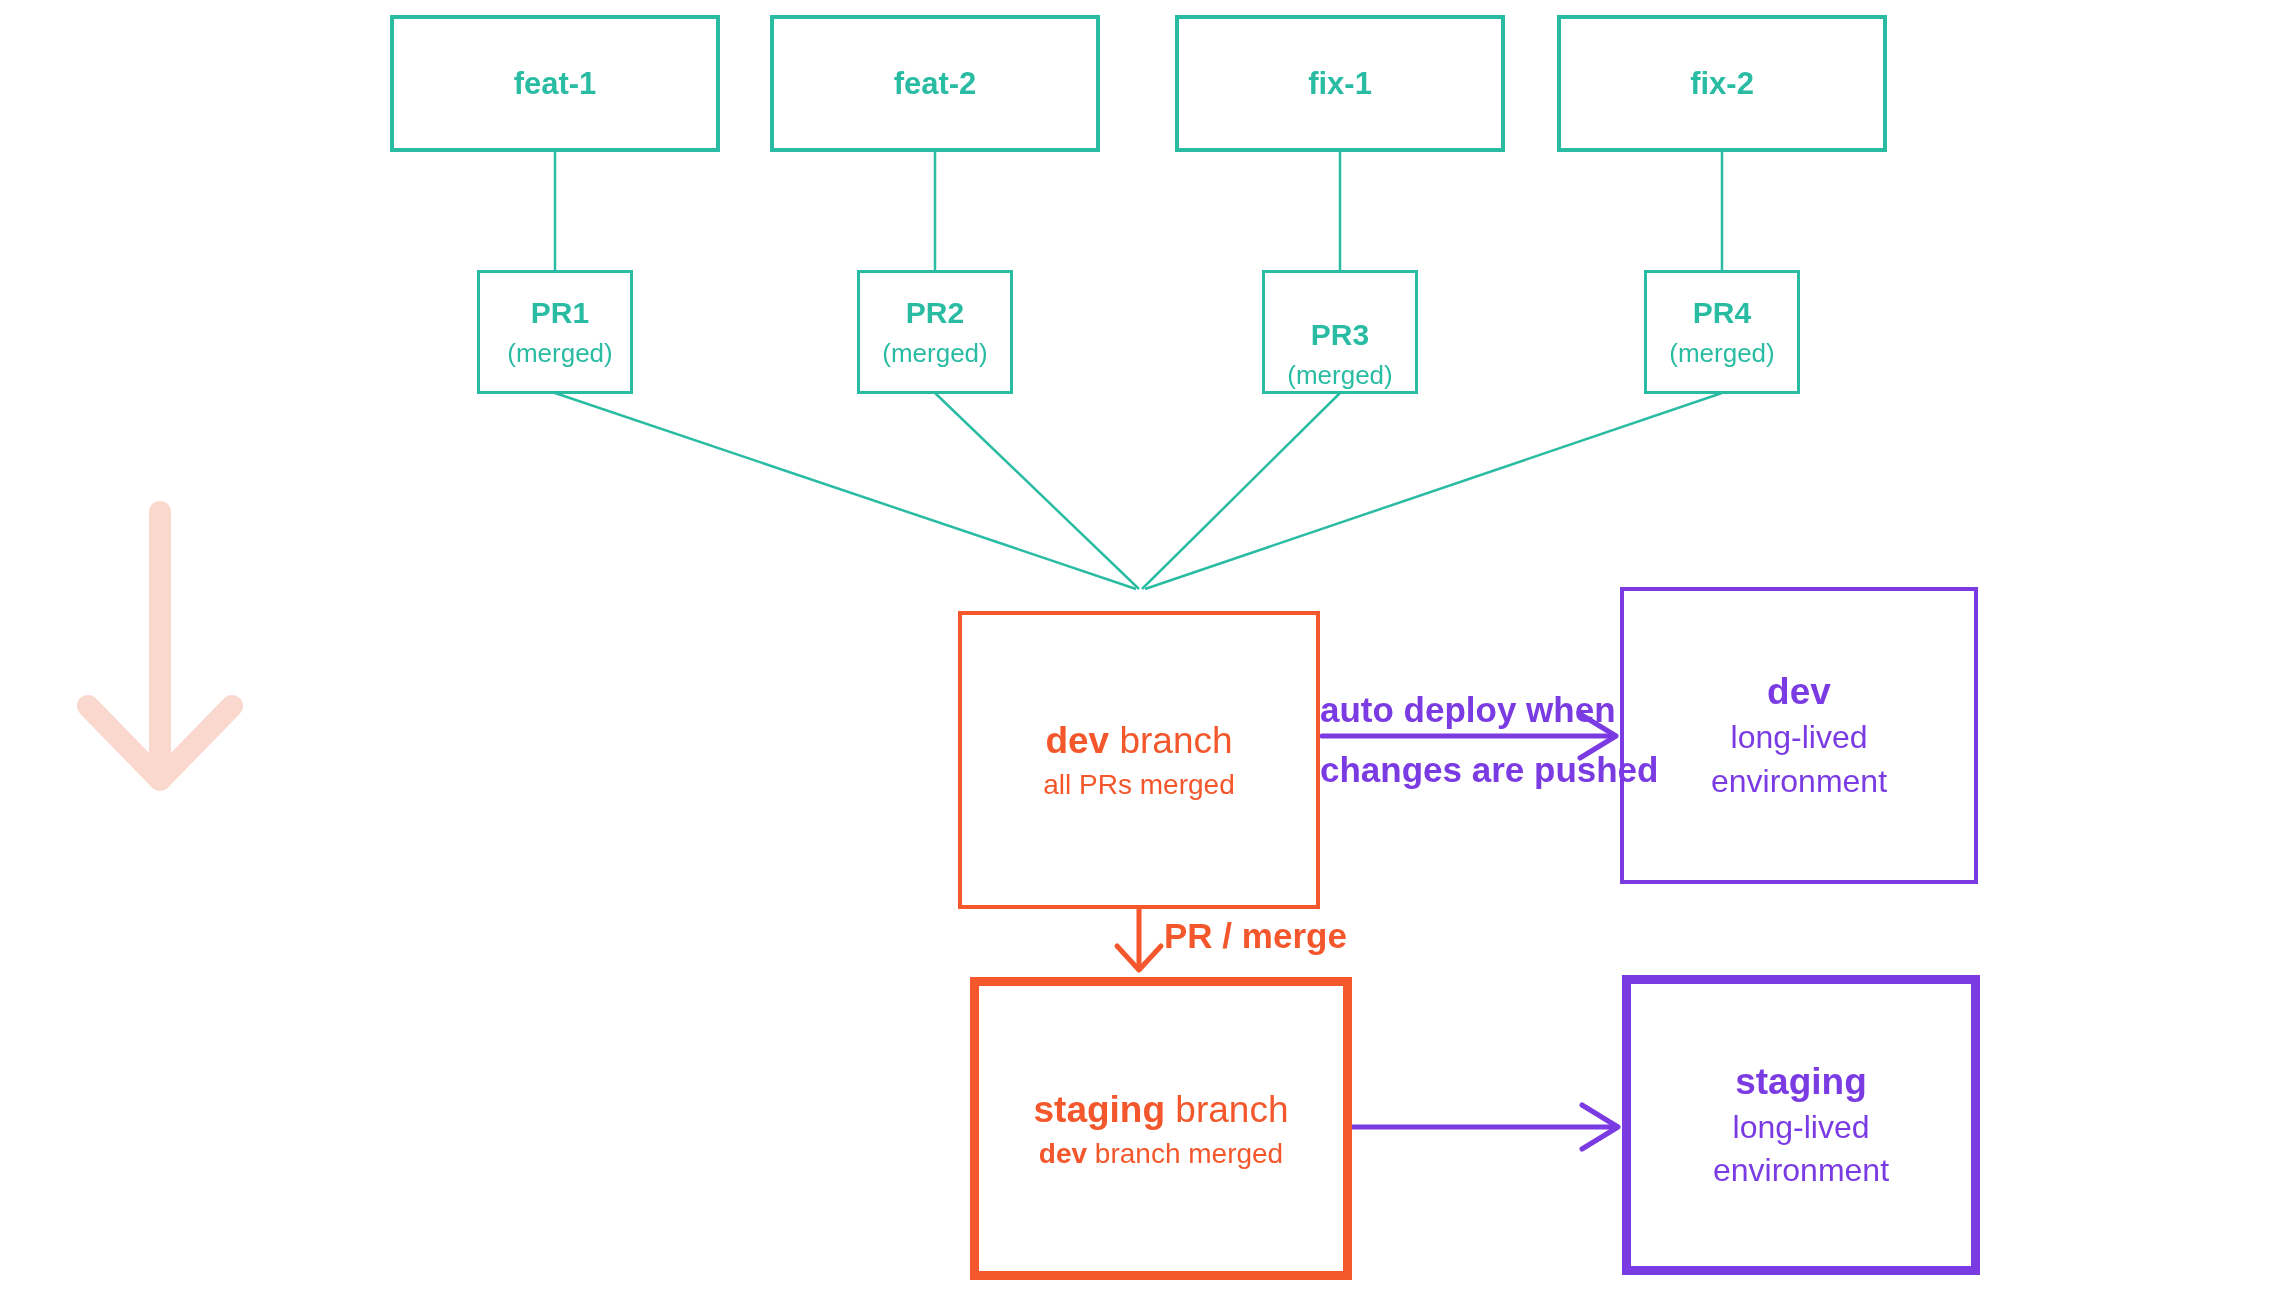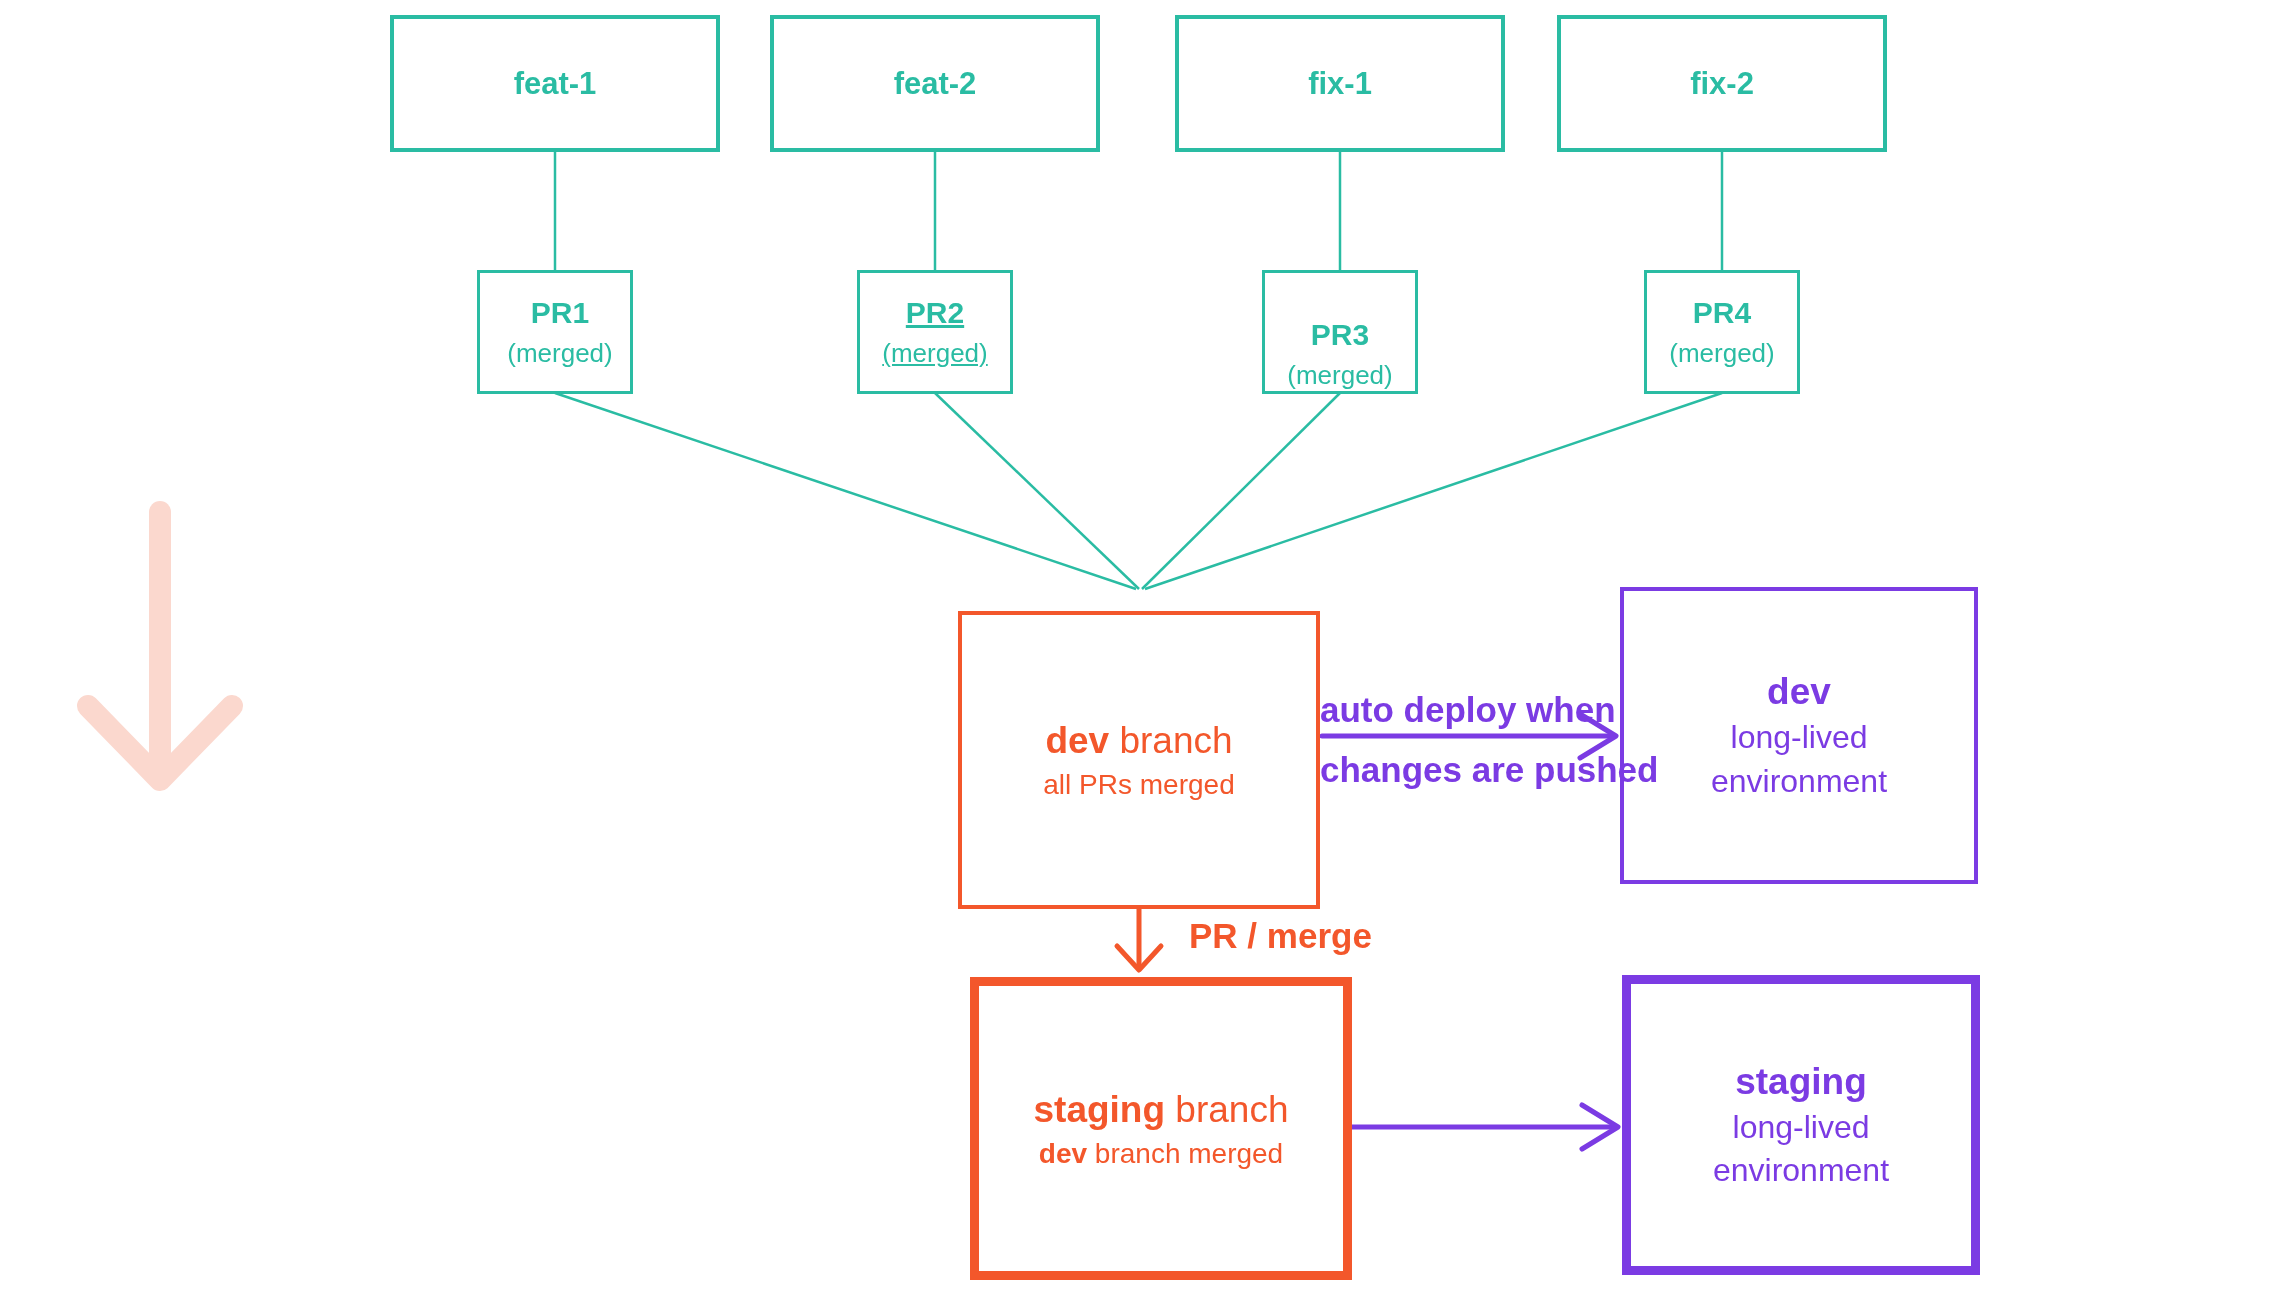--- a/index.html
+++ b/index.html
@@ -39,21 +39,21 @@
   #feat-2 { left: 770px; }
   #fix-1  { left: 1175px; }
   #fix-2  { left: 1557px; }
   
   .pr {
     border: 3px solid #2ABCA3;
     top: 270px; height: 124px; width: 156px;
     color: #2ABCA3;
   }
   #pr-1 { left: 477px; padding-left: 10px; }
-  #pr-2 { left: 857px; text-decoration: underline; }
+  #pr-2 { left: 857px; }
   #pr-3 { left: 1262px; justify-content: flex-end; }
   #pr-4 { left: 1644px; }
   .pr .pr-title { font-size: 30px; font-weight: 700; line-height: 1.2; }
   .pr .pr-sub   { font-size: 26px; font-weight: 400; line-height: 1.2; margin-top: 7px; }
   
   .branch-box { border-color: #F3572B; color: #F3572B; border-style: solid; }
   #dev-branch {
     left: 958px; top: 587px; width: 362px; height: 298px;
     border-width: 4px;
     margin-top: 24px;
@@ -83,21 +83,21 @@
     position: absolute;
     z-index: 2;
     font-size: 35px;
     font-weight: 700;
     white-space: nowrap;
   }
   .purple-label { color: #7B3BE3; }
   .orange-label { color: #F3572B; }
   #auto-deploy-line1 { left: 1320px; top: 690px; width: 292px; text-align: center; }
   #auto-deploy-line2 { left: 1320px; top: 750px; width: 292px; text-align: center; }
-  #pr-merge-label    { left: 1164px; top: 916px; margin-left: 25px; }
+  #pr-merge-label    { left: 1164px; top: 916px; }
 </style>
 </head>
 <body>
 
 <div id="canvas">
 
   <svg id="wires" viewBox="0 0 2274 1296" xmlns="http://www.w3.org/2000/svg">
 
     <g stroke="#FBD8CE" stroke-width="22" stroke-linecap="round" stroke-linejoin="round" fill="none">
       <line x1="160" y1="512" x2="160" y2="770"></line>

